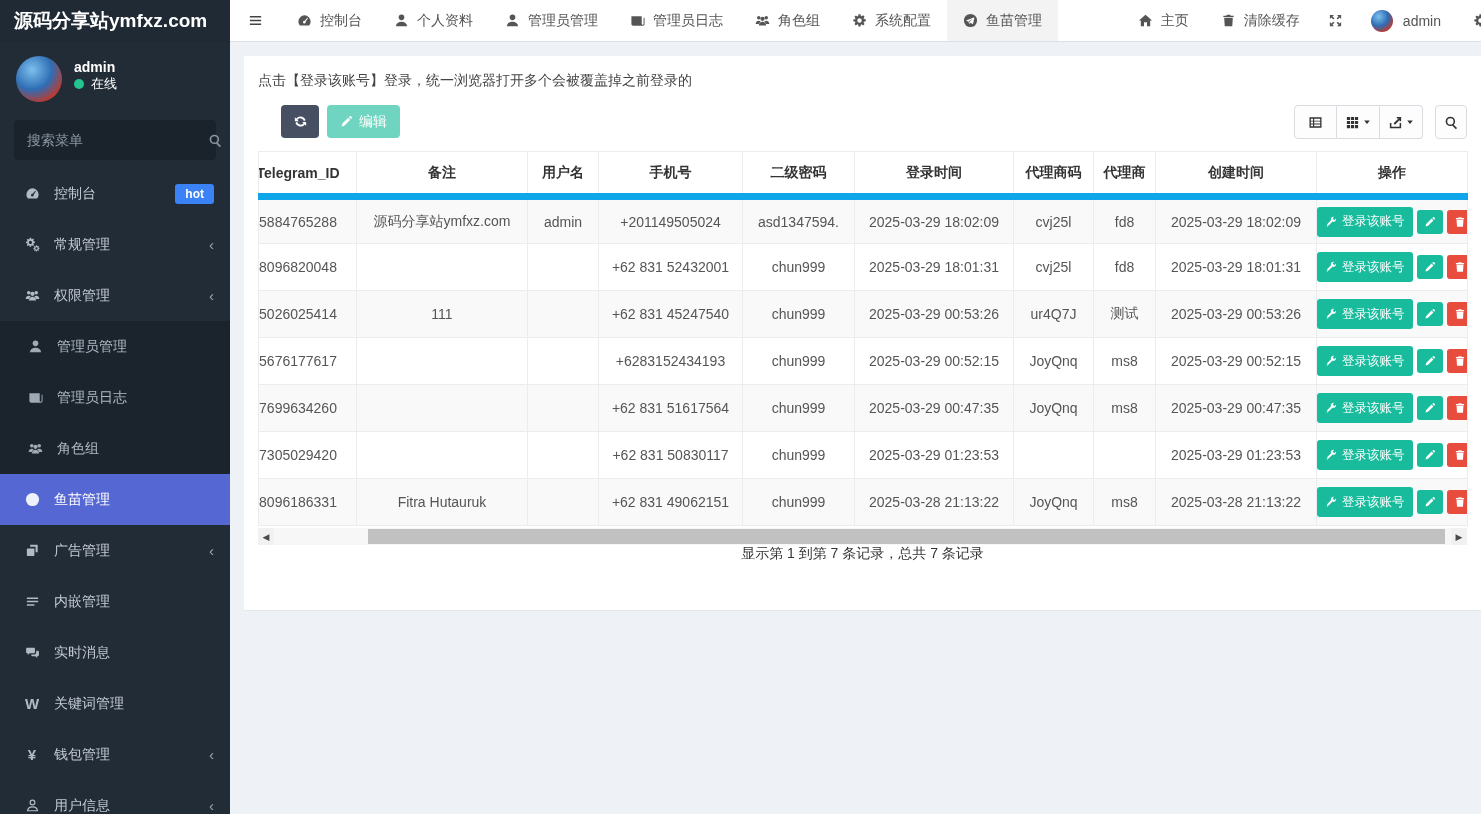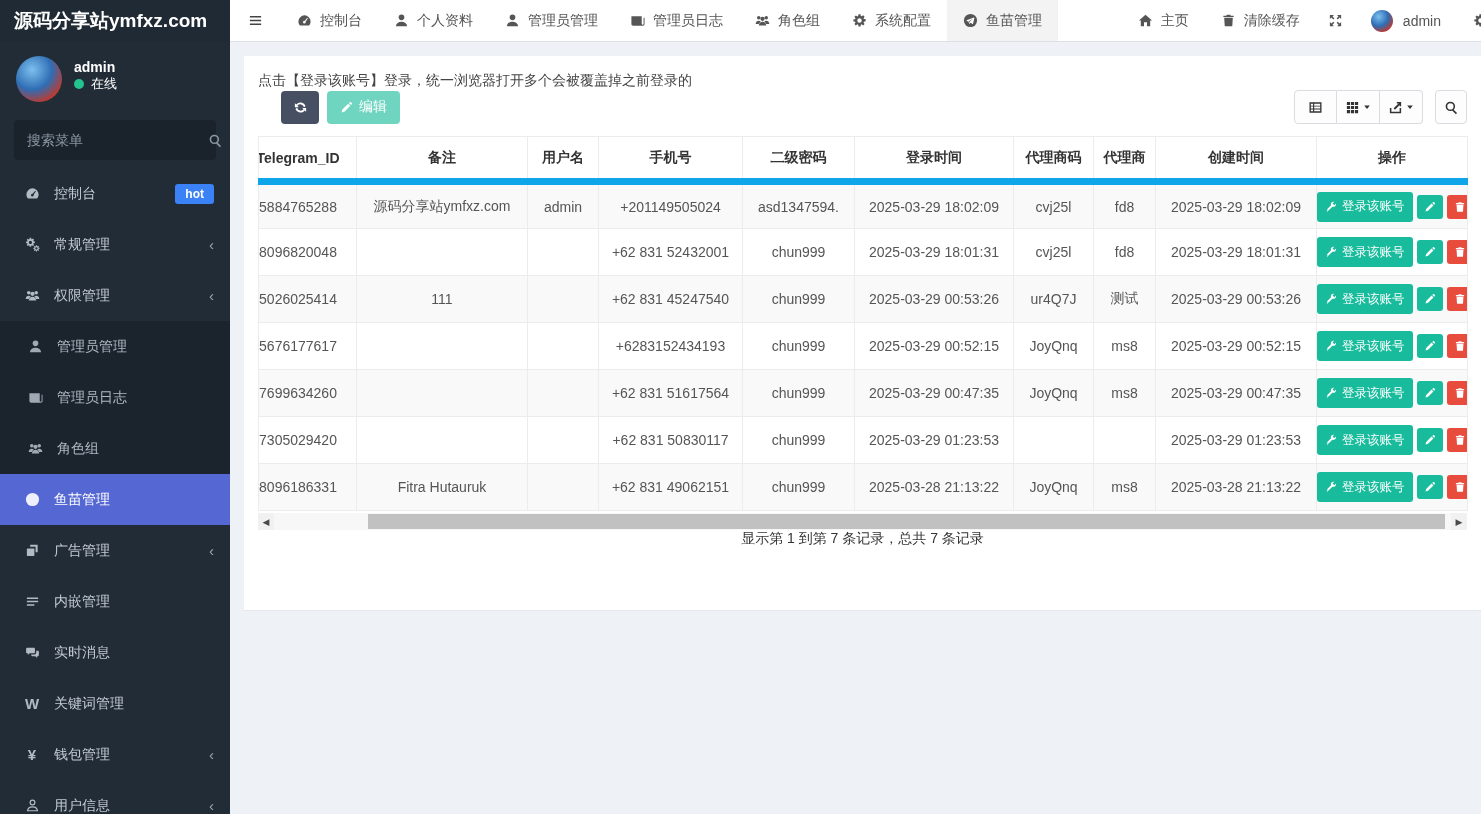--- a/index.html
+++ b/index.html
@@ -34,21 +34,21 @@
   .nav-tab { height:100%; display:flex; align-items:center; gap:8px; padding:0 16px; color:#555; cursor:pointer; white-space:nowrap; }
   .nav-tab.active { background:#f3f3f3; }
   .top-right { margin-left:auto; display:flex; align-items:center; height:100%; }
   .avatar-sm { width:22px; height:22px; border-radius:50%; flex:none;
     background: radial-gradient(circle at 35% 30%, #7cc0ee, #2f6db4 45%, #c0392b 78%, #7e2418); }
   .top-gear { padding:0 2px 0 16px; margin-right:-9px; color:#555; display:flex; align-items:center; height:100%; }
 
   
   .card { position:absolute; left:244px; top:56px; width:1237px; height:554px; background:#fff; padding:16px 14px 0; box-shadow:0 1px 1px rgba(0,0,0,.04); }
   .tip { font-size:14px; color:#444; }
-  .toolbar { display:flex; align-items:center; margin-top:0;padding-left:23px; }
+  .toolbar { display:flex; align-items:flex-start; margin-top:15px;padding-left:23px; }
   .btn { border:none; border-radius:4px; display:inline-flex; align-items:center; justify-content:center; gap:6px; cursor:pointer; font-family:inherit; font-size:14px; }
   .btn-refresh { width:38px; height:33px; background:#475062; color:#fff; }
   .btn-edit { height:33px; padding:0 13px; background:#18bc9c; color:#fff; opacity:.62; margin-left:8px; }
   .tb-right { margin-left:auto; display:flex; align-items:center; }
   .search-input { width:196px; height:34px; border:1px solid #d9dde1; border-radius:4px; padding:0 10px; font-size:14px; font-family:inherit; color:#333; outline:none; }
   .search-input::placeholder { color:#a6adb5; }
   .btn-group { display:flex; margin-left:11px; }
   .btn-group .gbtn { width:43px; height:34px; background:#fdfdfd; border:1px solid #d9dde1; color:#333; display:inline-flex; align-items:center; justify-content:center; gap:3px; cursor:pointer; }
   .btn-group .gbtn + .gbtn { border-left:none; }
   .btn-group .gbtn:first-child { border-radius:4px 0 0 4px; }

